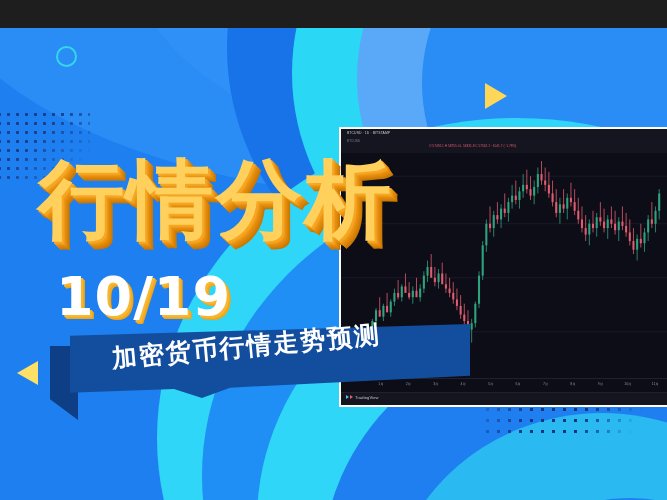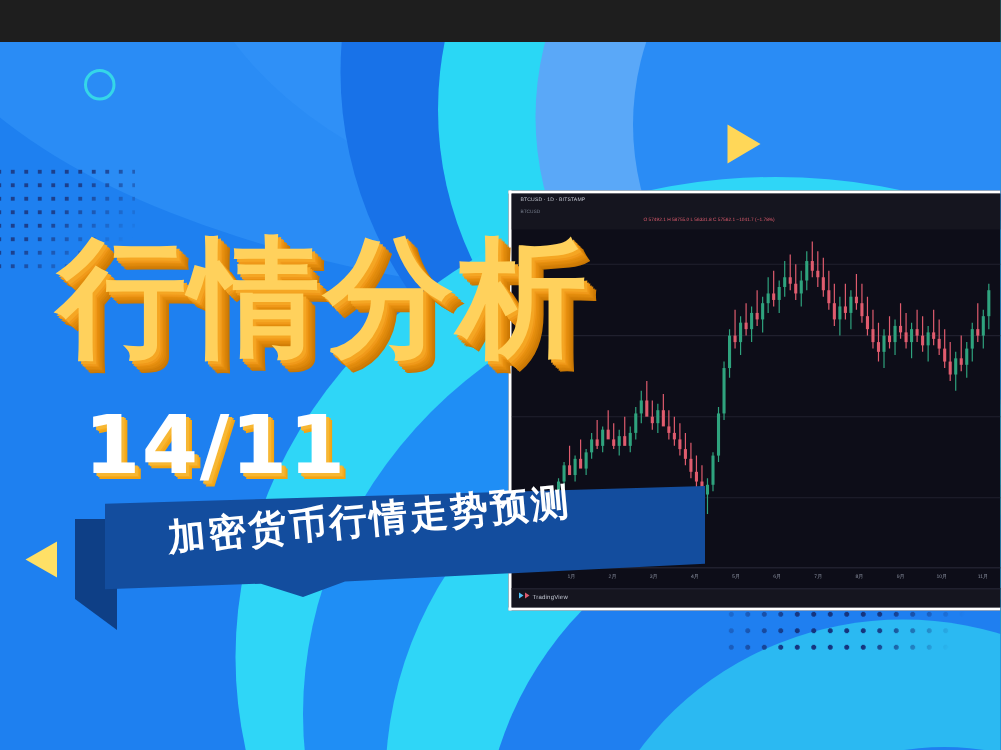--- a/index.html
+++ b/index.html
@@ -571,21 +571,21 @@
 
     <div class="chart-footer">
       <div class="tv-logo">
         <span class="tv-mark"></span>
         <span>TradingView</span>
       </div>
     </div>
   </div>
 
   <div class="main-title">行情分析</div>
-  <div class="date-text">14/11</div>
+  <div class="date-text">10/19</div>
 
   <div class="tri-left"></div>
 
   <div class="ribbon-wrap">
     <div class="ribbon-tail"></div>
     <div class="ribbon-main"></div>
     <div class="ribbon-text">加密货币行情走势预测</div>
   </div>
 
 </div>

